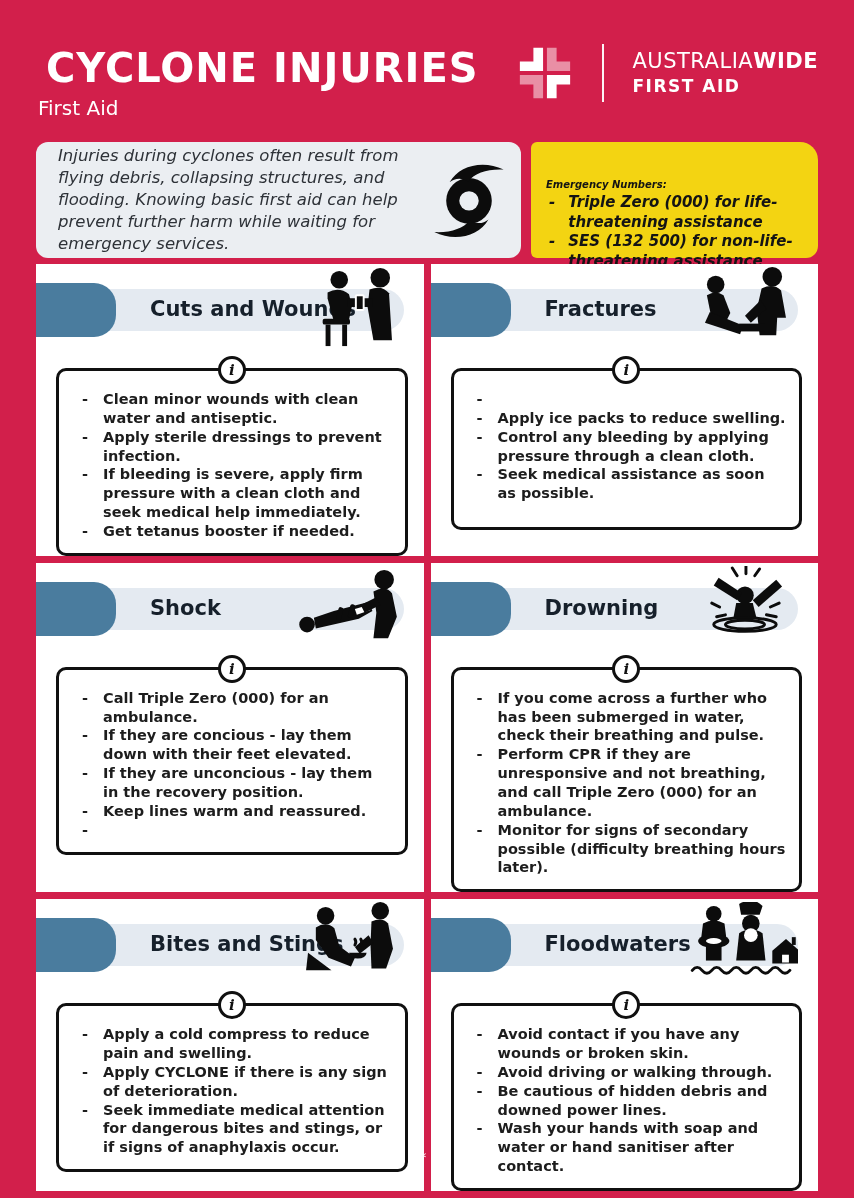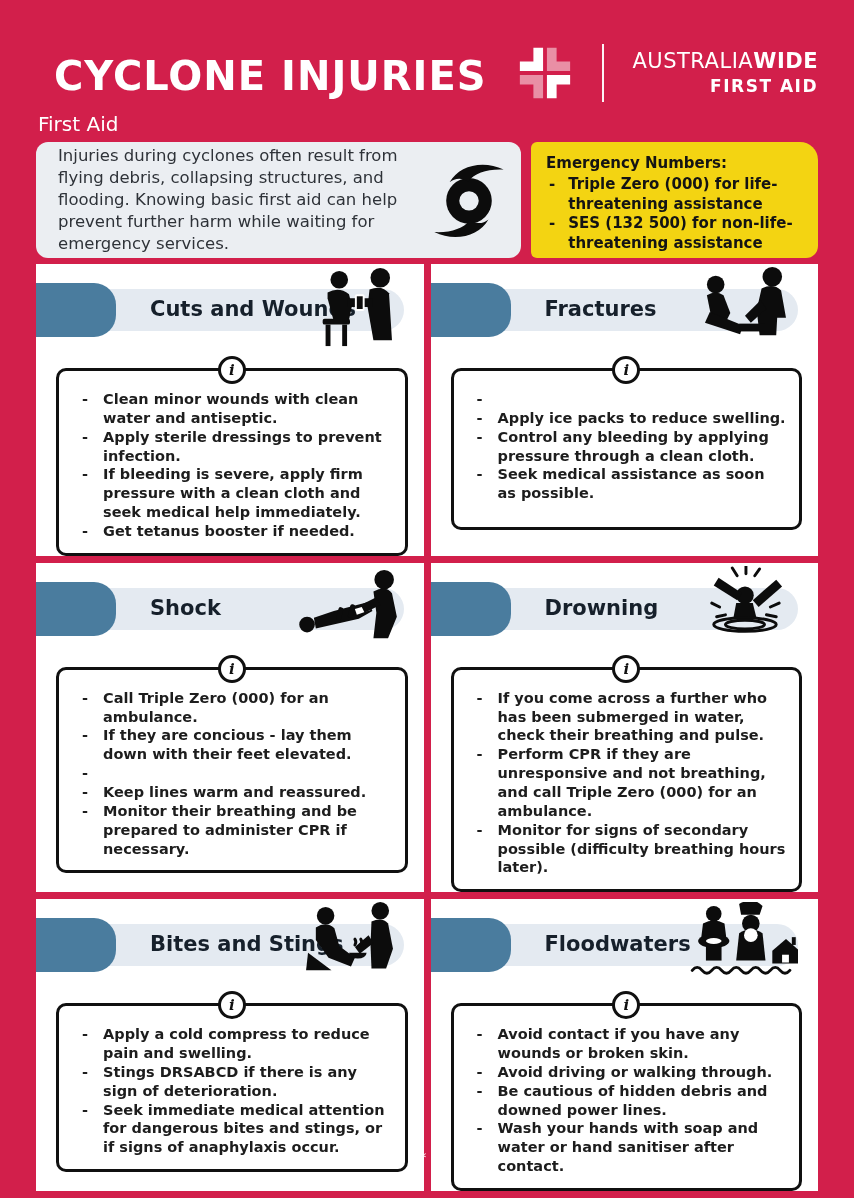--- a/index.html
+++ b/index.html
@@ -6,38 +6,38 @@
   body { background:#555; }
   .poster {
     position:relative; width:854px; height:1198px; margin:0 auto;
     background:#D21F4B; overflow:hidden;
     font-family:"DejaVu Sans","Liberation Sans",sans-serif;
     box-sizing:border-box;
   }
   
   .header { display:flex; justify-content:space-between; align-items:flex-start;
     padding:40px 36px 0 38px; height:100px; }
-  .page-title { margin:16px; color:#fff; font-size:40px; font-weight:800; letter-spacing:1px; line-height:1; }
+  .page-title { margin:8px; color:#fff; font-size:40px; font-weight:800; letter-spacing:1px; line-height:1; }
   .page-subtitle { color:#fff; font-size:20px; margin-top:7px; font-weight:400; }
-  .logo { display:flex; align-items:center; gap:28px; margin-top:4px;text-align:right; }
+  .logo { display:flex; align-items:center; gap:28px; margin-top:4px; }
   .logo-cross svg { width:58px; height:58px; display:block; }
   .logo-divider { width:2px; height:58px; background:rgba(255,255,255,.95); }
   .logo-line1 { color:#fff; font-size:21px; letter-spacing:.5px; line-height:1.1; white-space:nowrap; }
   .logo-line1 .bold { font-weight:800; }
   .logo-line2 { color:#fff; font-size:17px; font-weight:800; letter-spacing:1.5px; margin-top:2px; }
   
-  .intro-row { display:flex; gap:10px; margin:2px 36px 0 36px; height:116px; }
+  .intro-row { display:flex; gap:10px; margin:2px 36px 0 36px; height:116px;font-style:italic; }
   .intro-box { flex:1; background:#EBEEF2; border-radius:12px; display:flex;
     align-items:center; gap:6px; padding:8px 14px 8px 22px; box-sizing:border-box; }
   .intro-text { font-size:16.5px; color:#2E3238; line-height:1.33; max-width:372px; }
   .cyclone-wrap { flex:0 0 auto; margin-left:auto; }
   .cyclone-wrap svg { width:76px; height:76px; display:block; }
   .emergency-box { width:287px; background:#F3D412; border-radius:6px 18px 12px 6px;
     padding:12px 12px 8px 15px; box-sizing:border-box; color:#141414; }
-  .emergency-title { font-weight:700; font-size:15px; margin-bottom:3px; }
+  .emergency-title { font-weight:700; font-size:10px; margin-bottom:3px;margin-top:25px; }
   .em-item { display:flex; gap:13px; font-weight:700; font-size:15px; line-height:1.3; padding-left:3px; }
   .em-item .dash { flex:0 0 auto; }
   
   .grid { margin:6px 36px 0 36px; height:867px; display:grid;
     grid-template-columns:1fr 1fr; grid-template-rows:repeat(3,1fr); gap:7px; }
   .card { background:#fff; position:relative; padding-top:16px; box-sizing:border-box; }
   .card-header { position:relative; height:58px; margin-right:20px; }
   .pill { position:absolute; left:0; top:9px; right:0; height:42px; background:#E4EAF1;
     border-radius:0 21px 21px 0; }
   .tab { position:absolute; left:0; top:3px; width:80px; height:54px; background:#4A7C9E;
@@ -239,30 +239,30 @@
               <span>Call Triple Zero (000) for an ambulance.</span>
             </div>
 
             <div class="bullet">
               <span class="dash">-</span>
               <span>If they are concious - lay them down with their feet elevated.</span>
             </div>
 
             <div class="bullet">
               <span class="dash">-</span>
+              <span>If they are unconcious - lay them in the recovery position.</span>
             </div>
 
             <div class="bullet">
               <span class="dash">-</span>
               <span>Keep lines warm and reassured.</span>
             </div>
 
             <div class="bullet">
               <span class="dash">-</span>
-              <span>Monitor their breathing and be prepared to administer CPR if necessary.</span>
             </div>
           </div>
       </div>
     </div>
 
     <div class="card">
       <div class="card-header">
         <div class="pill"></div>
         <div class="tab"></div>
         <div class="card-title">Drowning</div>
@@ -325,21 +325,21 @@
         <div class="info-badge">i</div>
         <div>
 
             <div class="bullet">
               <span class="dash">-</span>
               <span>Apply a cold compress to reduce pain and swelling.</span>
             </div>
 
             <div class="bullet">
               <span class="dash">-</span>
-              <span>Stings DRSABCD if there is any sign of deterioration.</span>
+              <span>Apply CYCLONE if there is any sign of deterioration.</span>
             </div>
 
             <div class="bullet">
               <span class="dash">-</span>
               <span>Seek immediate medical attention for dangerous bites and stings, or if signs of anaphylaxis occur.</span>
             </div>
           </div>
       </div>
     </div>
 

